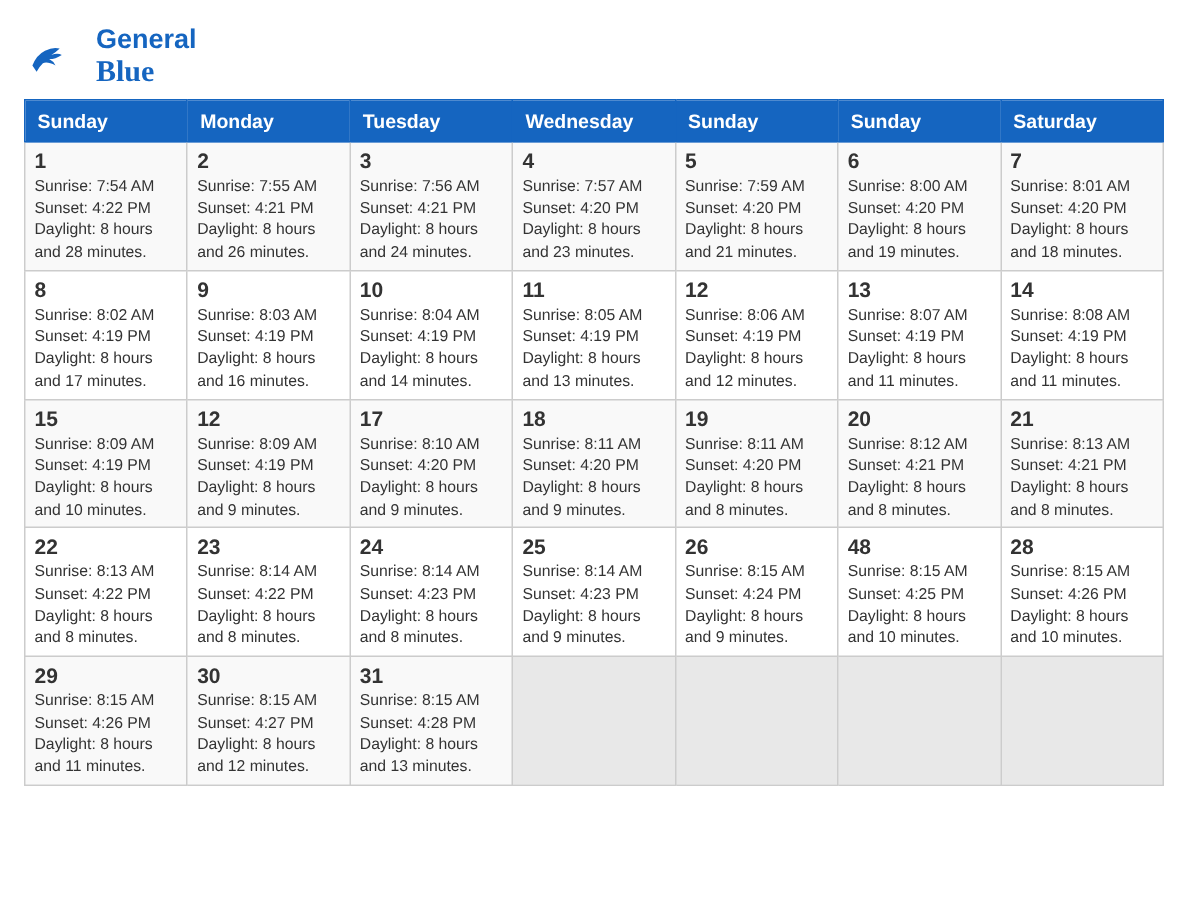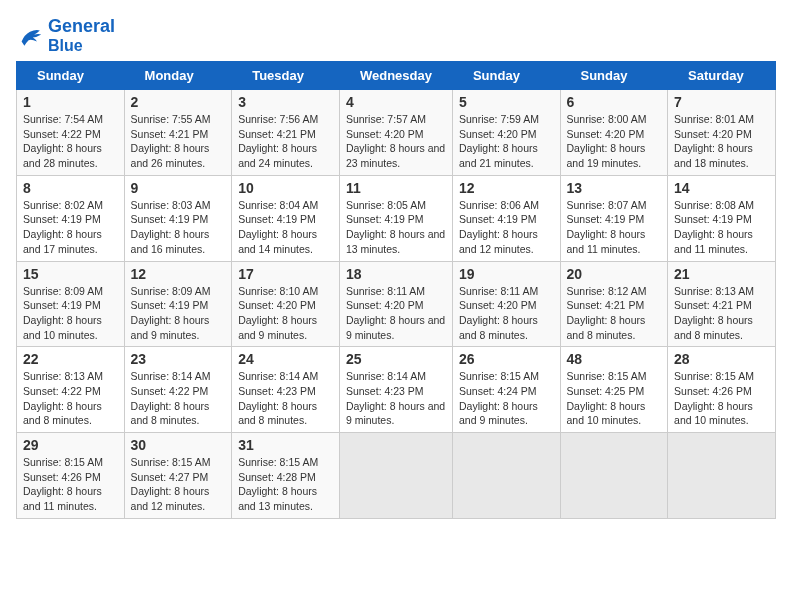--- a/index.html
+++ b/index.html
@@ -12,21 +12,21 @@
     }
     .header-area {
       display: flex;
       justify-content: space-between;
       align-items: flex-start;
       margin-bottom: 6px;
     }
     .logo {
       display: flex;
       align-items: center;
-      gap: 4px;
+      gap: 20px;
     }
     .logo-bird {
       width: 28px;
       height: 28px;
     }
     .title-area {
       text-align: right;
     }
     .main-title {
       font-size: 32px;
@@ -40,21 +40,21 @@
     }
     table {
       width: 100%;
       border-collapse: collapse;
       font-size: 11px;
     }
     thead tr th {
       background-color: #1565c0;
       color: white;
       text-align: left;
-      padding: 6px 20px;
+      padding: 6px 8px;
       font-size: 13px;
       font-weight: bold;
       border: 1px solid #1565c0;
     }
     tbody tr td {
       border: 1px solid #ccc;
       padding: 4px 6px;
       vertical-align: top;
       background: #fff;
       min-height: 80px;
@@ -86,21 +86,21 @@
 </head>
 <body>
 
 <div class="header-area">
   <div class="logo">
     <svg class="logo-bird" viewBox="0 0 40 40">
       <path d="M8 28 Q12 18 20 14 Q28 10 34 12 Q30 16 26 18 Q32 16 36 18 Q30 22 24 22 Q28 24 30 28 Q22 24 18 26 Q14 30 12 34 Z" fill="#1565c0"></path>
     </svg>
     <div>
       <div style="font-size:18px;font-weight:bold;color:#1565c0;">General</div>
-      <div style="font-size:16px;font-weight:bold;color:#1565c0;">Blue</div>
+      <div style="font-size:20px;font-weight:bold;color:#1565c0;font-family:Liberation Serif, serif;">Blue</div>
     </div>
   </div>
   <div class="title-area">
     <div class="main-title"></div>
     <div class="subtitle"></div>
   </div>
 </div>
 
 <table>
   <thead>

